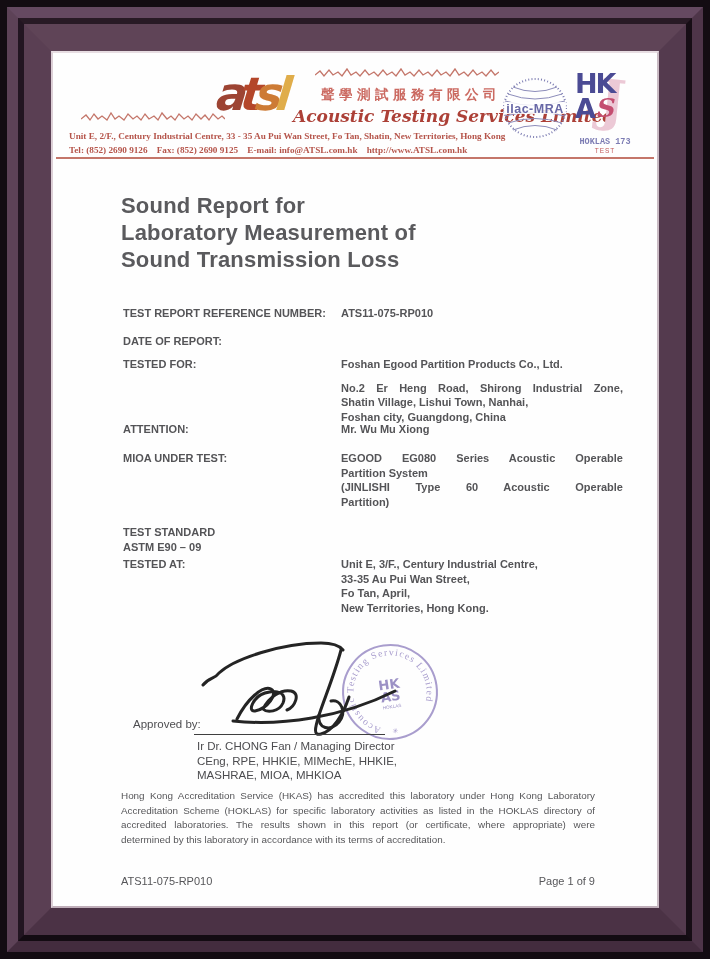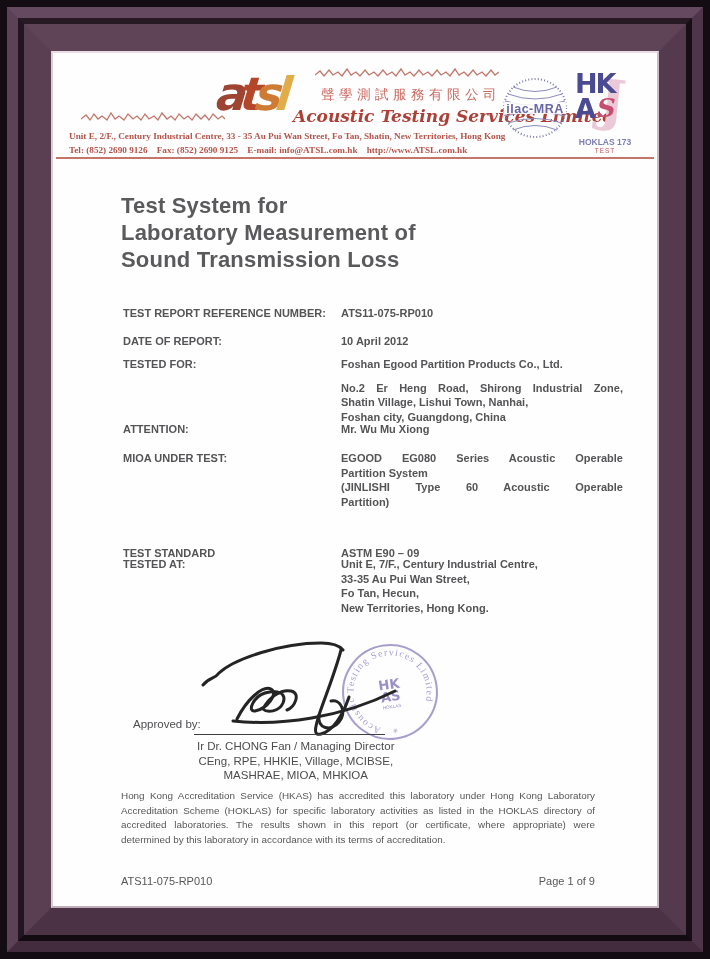--- a/index.html
+++ b/index.html
@@ -15,62 +15,62 @@
   
   .zz{position:absolute;}
   .zz-left{left:28px;top:58px;}
   .zz-right{left:262px;top:14px;}
   .logo-atsl{position:absolute;left:164px;top:18px;font-family:"DejaVu Sans",sans-serif;
              font-weight:bold;font-style:italic;font-size:46px;line-height:46px;
              letter-spacing:-7px;transform:skewX(-6deg);}
   .logo-atsl .l0{color:#9d4433;} .logo-atsl .l1{color:#b4462a;}
   .logo-atsl .l2{color:#cd7b35;} .logo-atsl .l3{color:#e0ad4a;}
   .company-cn{position:absolute;left:268px;top:33px;font-family:"Liberation Serif",serif;
-              font-weight:normal;font-size:13.5px;letter-spacing:4.5px;color:#cb6a61;white-space:nowrap;}
+              font-weight:bold;font-size:13.5px;letter-spacing:4.5px;color:#cb6a61;white-space:nowrap;}
   .company-en{position:absolute;left:240px;top:53px;font-family:"DejaVu Serif",serif;
               font-style:italic;font-weight:bold;font-size:17px;color:#ac4037;white-space:nowrap;}
   .ilac{position:absolute;left:448px;top:24px;}
   .hkas{position:absolute;left:520px;top:18px;width:78px;height:92px;}
   .hkas .palej{position:absolute;left:26px;top:-4px;font-family:"DejaVu Serif",serif;
                font-size:56px;font-weight:bold;color:#ecc9d6;transform:rotate(6deg);}
   .hkas .hk{position:absolute;left:2px;top:0;font-family:"DejaVu Sans",sans-serif;
             font-weight:900;font-size:27px;line-height:25px;letter-spacing:-2px;color:#4b4b94;}
   .hkas .a{position:absolute;left:2px;top:25px;font-family:"DejaVu Sans",sans-serif;
            font-weight:900;font-size:27px;line-height:25px;color:#4b4b94;}
   .hkas .s{position:absolute;left:24px;top:22px;font-family:"DejaVu Serif",serif;
            font-style:italic;font-weight:bold;font-size:26px;color:#c44d70;}
   .hkas .hoklas{position:absolute;left:0;top:66px;width:64px;text-align:center;
-                font-weight:bold;font-size:8.5px;color:#7d7db4;white-space:nowrap;}
+                font-weight:bold;font-size:8.5px;color:#7d7db4;white-space:nowrap;font-family:Liberation Mono, monospace;}
   .hkas .test{position:absolute;left:0;top:76px;width:64px;text-align:center;
               font-size:6.5px;letter-spacing:1px;color:#c05959;}
   .hdr-address{position:absolute;left:16px;top:78px;width:488px;font-family:"Liberation Serif",serif;
                font-weight:bold;font-size:9.2px;color:#b5544a;white-space:nowrap;}
   .hdr-contact{position:absolute;left:16px;top:92px;width:488px;font-family:"Liberation Serif",serif;
                font-weight:bold;font-size:9.2px;color:#b5544a;white-space:pre;}
   .hdr-rule{position:absolute;left:3px;top:104px;width:598px;height:2px;background:#c4766a;}
 
   
   .title{position:absolute;left:68px;top:139px;font-weight:bold;font-size:22px;
          line-height:27px;color:#5a5a5d;letter-spacing:0.2px;}
 
   
   .row{position:absolute;left:70px;width:500px;display:flex;margin-top:17px;}
   .lbl{width:218px;flex:none;font-weight:bold;font-size:11px;color:#545457;line-height:14.5px;}
   .val{flex:1;font-weight:bold;font-size:11px;color:#545457;line-height:14.5px;}
   .just{text-align:justify;text-align-last:justify;}
   .gap-top{margin-top:9px;}
   .row-ref{top:236px;} .row-date{top:264px;} .row-tf{top:287px;justify-content:flex-end;}
-  .row-att{top:352px;} .row-uut{top:381px;} .row-std{top:476px;} .row-ta{top:487px;}
+  .row-att{top:352px;} .row-uut{top:381px;} .row-std{top:455px;flex-direction:column;} .row-ta{top:487px;}
 
   
   .approved{position:absolute;left:80px;top:665px;font-size:11.5px;color:#4e4e51;}
   .stamp{position:absolute;left:286px;top:588px;}
   .sig{position:absolute;left:136px;top:580px;}
   .sig-line{position:absolute;left:141px;top:681px;width:191px;height:1px;background:#3f3f3f;}
-  .signer{position:absolute;left:144px;top:686px;font-size:11.5px;line-height:14.6px;color:#4c4c4f;text-align:center;}
+  .signer{position:absolute;left:144px;top:686px;font-size:11.5px;line-height:14.6px;color:#4c4c4f;}
 
   
   .accred{position:absolute;left:68px;top:736px;width:474px;font-size:9.9px;
           line-height:14.5px;color:#565659;}
   .note{position:absolute;left:68px;top:799px;font-size:10.5px;color:#565659;}
   .bottom-row{position:absolute;left:68px;top:822px;width:474px;display:flex;
               justify-content:space-between;font-size:11px;color:#565659;}
 </style>
 </head>
 <body>
@@ -112,32 +112,31 @@
         <div class="s">S</div>
         <div class="hoklas">HOKLAS 173</div>
         <div class="test">TEST</div>
       </div>
 
       <div class="hdr-address">Unit E, 2/F., Century Industrial Centre, 33 - 35 Au Pui Wan Street, Fo Tan, Shatin, New Territories, Hong Kong</div>
       <div class="hdr-contact">Tel: (852) 2690 9126    Fax: (852) 2690 9125    E-mail: info@ATSL.com.hk    http://www.ATSL.com.hk</div>
       <div class="hdr-rule"></div>
 
       <div class="title">
-        <div>Test System for</div>
+        <div>Sound Report for</div>
         <div>Laboratory Measurement of</div>
         <div>Sound Transmission Loss</div>
       </div>
 
       <div class="row row-ref">
         <div class="lbl">TEST REPORT REFERENCE NUMBER:</div>
         <div class="val">ATS11-075-RP010</div>
       </div>
       <div class="row row-date">
         <div class="lbl">DATE OF REPORT:</div>
-        <div class="val">10 April 2012</div>
       </div>
       <div class="row row-tf">
         <div class="lbl">TESTED FOR:</div>
         <div class="val">
           <div>Foshan Egood Partition Products Co., Ltd.</div>
           <div class="gap-top just">No.2 Er Heng Road, Shirong Industrial Zone,</div>
           <div>Shatin Village, Lishui Town, Nanhai,</div>
           <div>Foshan city, Guangdong, China</div>
         </div>
       </div>
@@ -154,23 +153,23 @@
           <div>Partition)</div>
         </div>
       </div>
       <div class="row row-std">
         <div class="lbl">TEST STANDARD</div>
         <div class="val">ASTM E90 – 09</div>
       </div>
       <div class="row row-ta">
         <div class="lbl">TESTED AT:</div>
         <div class="val">
-          <div>Unit E, 7/F., Century Industrial Centre,</div>
+          <div>Unit E, 3/F., Century Industrial Centre,</div>
           <div>33-35 Au Pui Wan Street,</div>
-          <div>Fo Tan, Hecun,</div>
+          <div>Fo Tan, April,</div>
           <div>New Territories, Hong Kong.</div>
         </div>
       </div>
 
       <svg class="stamp" width="102" height="102" viewBox="0 0 100 100">
         <g opacity="0.8" transform="rotate(-8 50 50)">
           <circle cx="50" cy="50" r="46" fill="none" stroke="#9486c2" stroke-width="2"></circle>
           <defs>
                       <path id="ringPath" d="M50,86 a36,36 0 1 1 0.02,0" fill="none"></path>
                     </defs>
@@ -189,21 +188,21 @@
           <path d="M48,86 C58,66 74,52 82,56 C90,60 78,76 66,78 C58,79 64,64 76,60 C88,56 98,60 94,70 C90,79 78,80 74,76 C80,64 92,56 102,58 C112,60 106,74 98,77"></path>
           <path d="M152,17 C146,40 136,64 130,82 C126,95 124,103 132,101 C144,98 154,82 160,64"></path>
           <path d="M130,82 C128,96 142,99 150,89 C158,79 152,66 142,68"></path>
           <path d="M44,88 C92,93 152,85 206,58"></path>
         </g>
       </svg>
       <div class="approved">Approved by:</div>
       <div class="sig-line"></div>
       <div class="signer">
         <div>Ir Dr. CHONG Fan / Managing Director</div>
-        <div>CEng, RPE, HHKIE, Village, MCIBSE,</div>
+        <div>CEng, RPE, HHKIE, MIMechE, HHKIE,</div>
         <div>MASHRAE, MIOA, MHKIOA</div>
       </div>
 
       <div class="accred">
         <div class="just">Hong Kong Accreditation Service (HKAS) has accredited this laboratory under Hong Kong Laboratory</div>
         <div class="just">Accreditation Scheme (HOKLAS) for specific laboratory activities as listed in the HOKLAS directory of</div>
         <div class="just">accredited laboratories. The results shown in this report (or certificate, where appropriate) were</div>
         <div>determined by this laboratory in accordance with its terms of accreditation.</div>
       </div>
       <div class="bottom-row">

